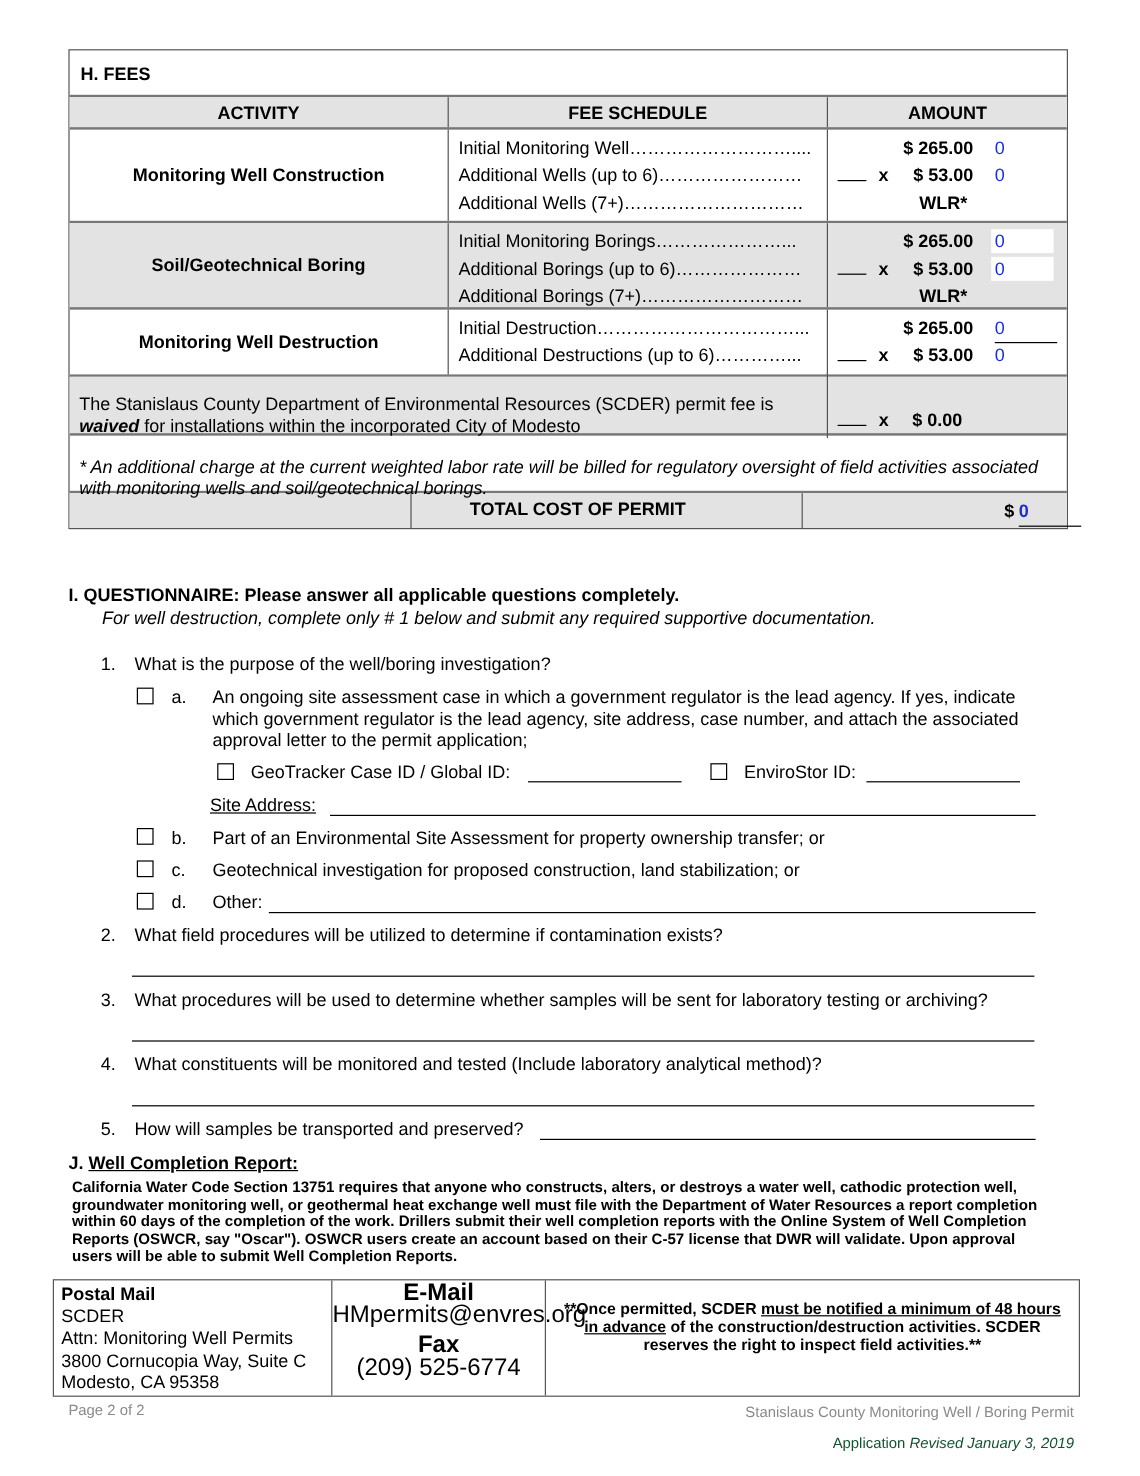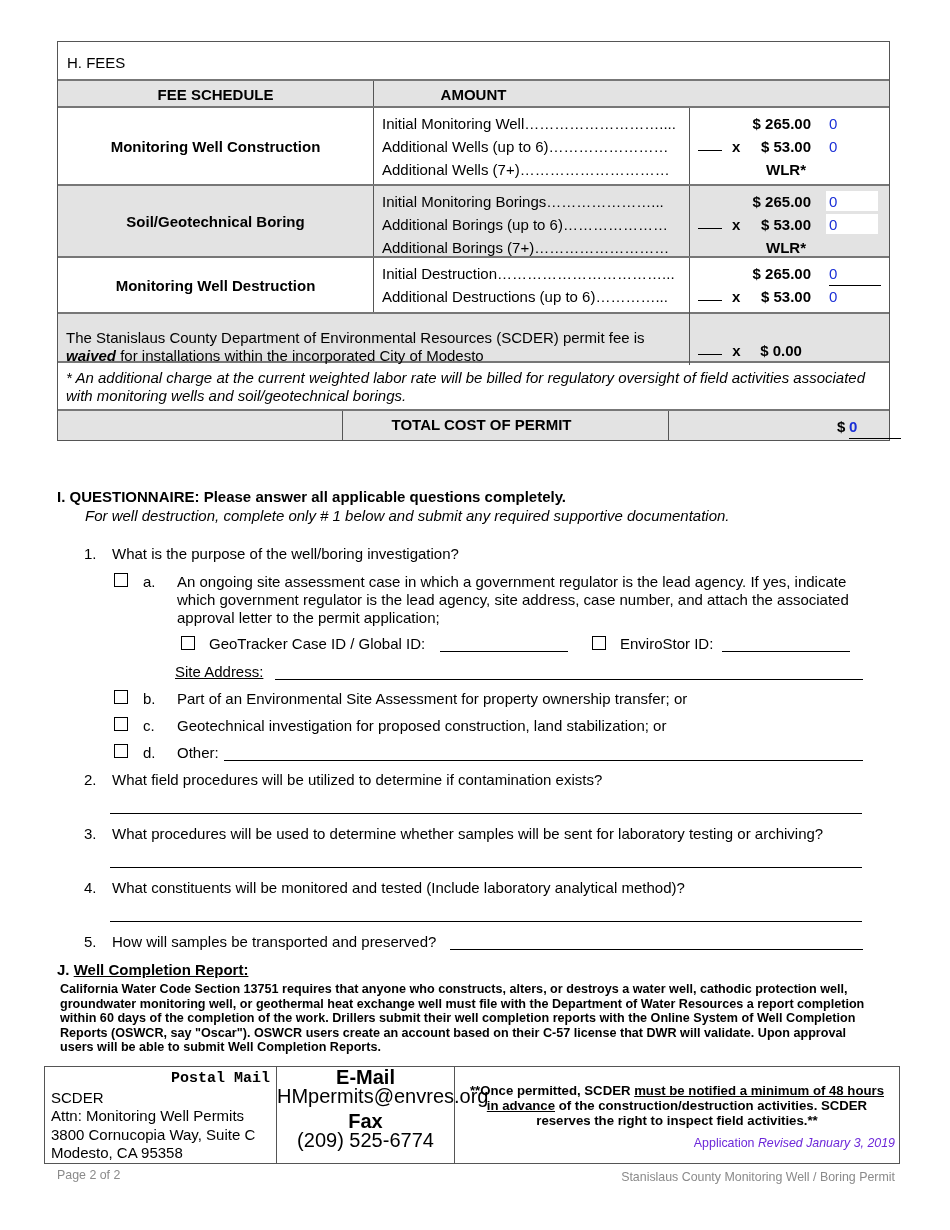--- a/index.html
+++ b/index.html
@@ -1,21 +1,21 @@
 <!DOCTYPE html>
 <html><head>
 <meta charset="utf-8">
 <style>
   * { box-sizing: border-box; margin: 0; padding: 0; }
   html, body { width: 950px; height: 1230px; background: #ffffff; }
   body { position: relative; font-family: "Liberation Sans", sans-serif; color: #000; font-size: 15px; overflow: hidden; }
 
   
   .fees { position: absolute; left: 57px; top: 41px; width: 833px; border: 1px solid #555; }
-  .fees-title { height: 39px; padding: 12px 9px 0 9px; font-weight: normal; font-size: 15px; border-bottom: 2px solid #777; }
+  .fees-title { height: 39px; padding: 12px 9px 0 9px; font-weight: bold; font-size: 15px; border-bottom: 2px solid #777; }
   .row { display: flex; border-bottom: 2px solid #777; }
   .row:last-child { border-bottom: none; }
   .gray { background: #e3e3e3; }
   .c1 { width: 316px; border-right: 1px solid #555; }
   .c2 { width: 316px; border-right: 1px solid #555; }
   .c3 { width: 199px; }
   .hdr { height: 27px; }
   .hdr > div { font-weight: bold; text-align: center; padding-top: 5px; font-size: 15px; }
   .act { display: flex; align-items: center; justify-content: center; font-weight: bold; font-size: 15px; text-align: center; }
   .sched { padding: 4px 0 0 8px; font-size: 15px; }
@@ -30,56 +30,57 @@
   .valbox { position: absolute; left: 136px; width: 52px; height: 20px; top: 1px; background: #fff; }
   .ul { border-bottom: 1px solid #000; }
   .r-mwc { height: 78px; }
   .r-sgb { height: 72px; }
   .r-mwd { height: 56px; }
   .r-waiver { height: 49px; align-items: center; }
   .r-note { height: 48px; }
   .r-total { height: 29px; gap: 41px; }
   .waiver-text { width: 633px; border-right: 1px solid #555; padding: 18px 8px 0 8px; font-size: 15px; line-height: 18px; }
   .waiver-amt { width: 199px; position: relative; }
-  .note-text { padding: 6px 8px 0 8px; font-style: italic; font-size: 15px; line-height: 18px; }
+  .note-text { padding: 18px 8px 0 8px; font-style: italic; font-size: 15px; line-height: 18px; }
   .total-label { font-weight: bold; padding: 5px 0 0 8px; font-size: 15px; }
   .total-amt { position: relative; font-weight: bold; }
 
   
   .q-title { position: absolute; left: 57px; top: 488px; font-weight: bold; font-size: 15px; }
   .q-sub { position: absolute; left: 85px; top: 507px; font-style: italic; font-size: 15px; text-align: right; }
   .abs { position: absolute; font-size: 15px; white-space: nowrap; }
   .cb { position: absolute; width: 14px; height: 14px; border: 1px solid #000; background: #fff; }
   .fill { position: absolute; border-bottom: 1px solid #000; height: 0; }
 
   
   .j-title { position: absolute; left: 57px; top: 961px; font-weight: bold; font-size: 15px; }
   .j-title u { text-decoration: underline; }
   .j-body { position: absolute; left: 60px; top: 982px; width: 812px; font-weight: bold; font-size: 12.6px; line-height: 14.6px; }
 
   .contact { position: absolute; left: 44px; top: 1066px; width: 856px; height: 98px; border: 1px solid #555; display: flex; }
   .ct-postal { width: 232px; border-right: 1px solid #555; padding: 3px 0 0 6px; font-size: 15px; line-height: 18.6px; }
-  .ct-postal .h { font-weight: bold; text-align: right; padding-right: 6px; font-family: Liberation Mono, monospace; }
+  .ct-postal .h { font-weight: bold; text-align: left; padding-right: 6px; }
   .ct-mail { width: 178px; border-right: 1px solid #555; text-align: center; font-size: 20px; padding-top: 1px; line-height: 19px; }
   .ct-mail .h { font-weight: bold; }
   .ct-note { flex: 1; text-align: center; font-weight: bold; font-size: 13.2px; line-height: 15px; padding: 16px 14px 0 14px; }
   .ct-note u { text-decoration: underline; }
 
   .foot-left { position: absolute; left: 57px; top: 1168px; font-size: 12.4px; color: #8a8a8a; }
   .foot-right1 { position: absolute; right: 55px; top: 1170px; font-size: 12.4px; color: #8a8a8a; }
-  .foot-right2 { position: absolute; right: 55px; top: 1136px; font-size: 12.4px; color: #6d28d9; }
+  .foot-right2 { position: absolute; right: 55px; top: 1196px; font-size: 12.4px; color: #14532d; }
   .it { font-style: italic; }
 </style>
 </head>
 <body>
 
 <div class="fees">
   <div class="fees-title">H.  FEES</div>
 
   <div class="row hdr gray">
+    <div class="c1">ACTIVITY</div>
     <div class="c2">FEE SCHEDULE</div>
     <div class="c3">AMOUNT</div>
   </div>
 
   <div class="row r-mwc">
     <div class="c1 act">Monitoring Well Construction</div>
     <div class="c2 sched">
       <div>Initial Monitoring Well………………………....</div>
       <div>Additional Wells (up to 6)……………………</div>
       <div>Additional Wells (7+)…………………………</div>

